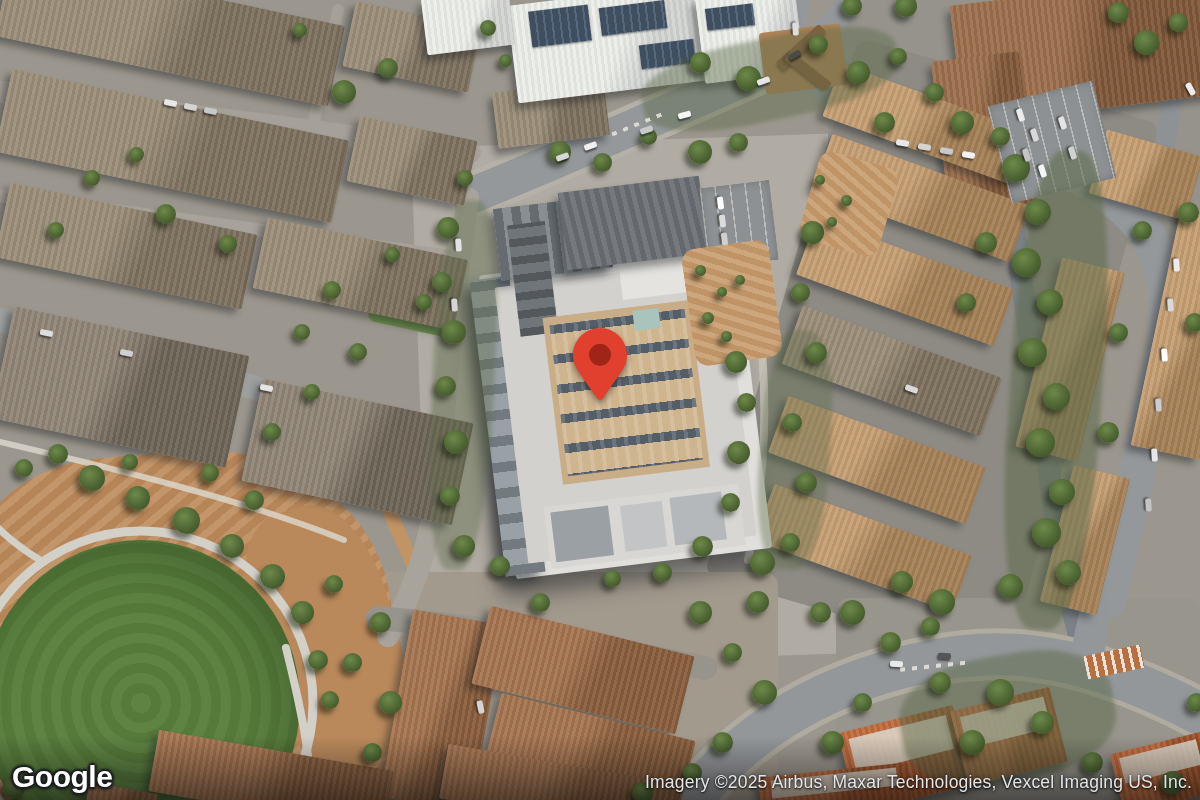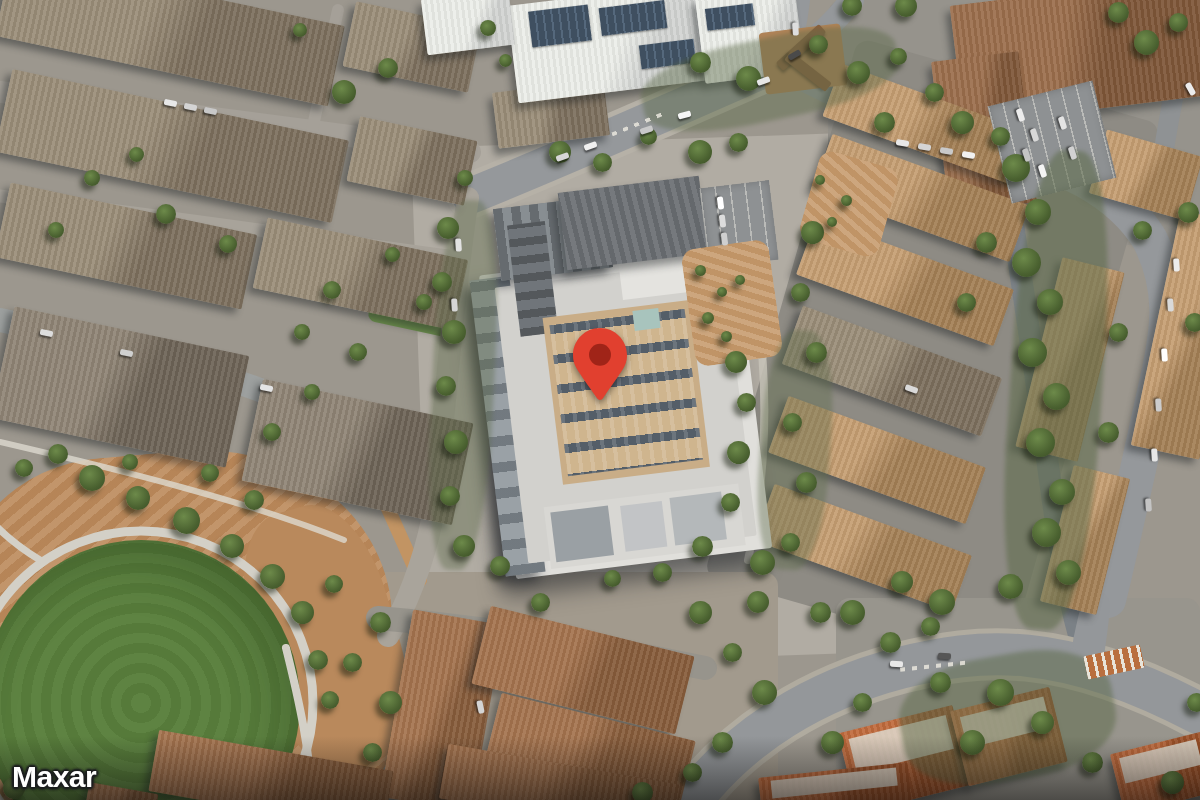--- a/index.html
+++ b/index.html
@@ -386,14 +386,15 @@
   <div class="xwalk" style="left:1085px;top:650px;width:58px;height:24px;transform:rotate(-12deg);"></div>
   <div class="dashes" style="left:900px;top:664px;width:70px;transform:rotate(-6deg);"></div>
   <div class="dashes" style="left:610px;top:122px;width:56px;transform:rotate(-22deg);"></div>
 
   <svg id="pin" style="left:573px;top:328px;width:54px;height:72px;" viewBox="0 0 384 512">
     <path d="M172.3 501.7C27 291 0 269.4 0 192 0 86 86 0 192 0s192 86 192 192c0 77.4-27 99-172.3 309.7-9.5 13.8-29.9 13.8-39.4 0z" fill="#E1402F"></path>
     <circle cx="192" cy="190" r="78" fill="#A02418"></circle>
   </svg>
 
   <div id="fade"></div>
-  <div id="glogo">Maxar</div>
+  <div id="glogo">Google</div>
+  <div id="attrib">Imagery ©2025 Airbus, Maxar Technologies, Vexcel Imaging US, Inc.</div>
 </div>
 
 </body></html>

